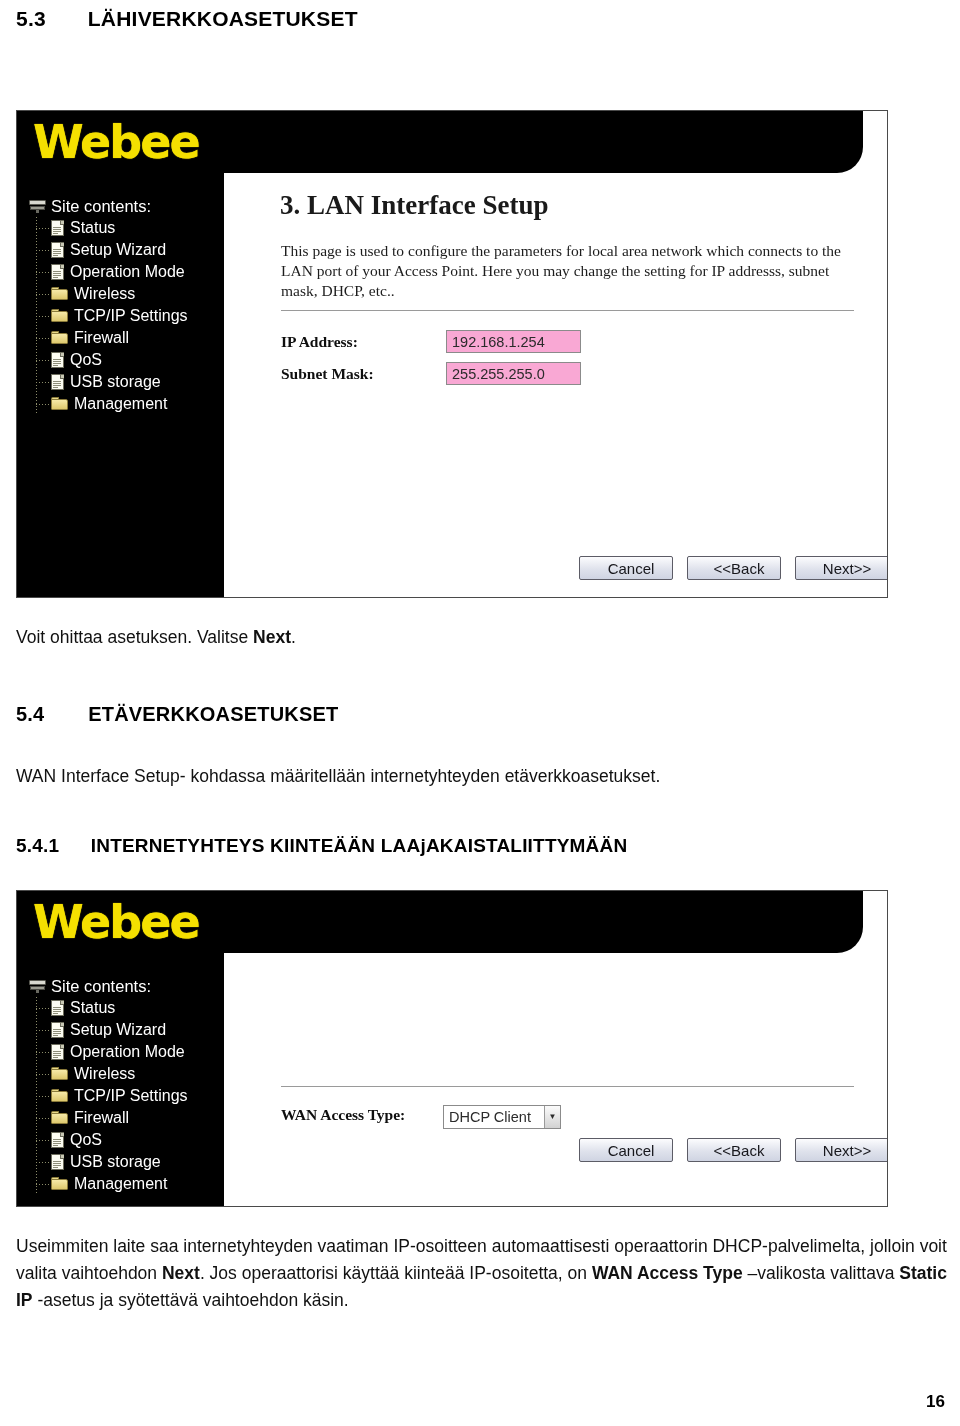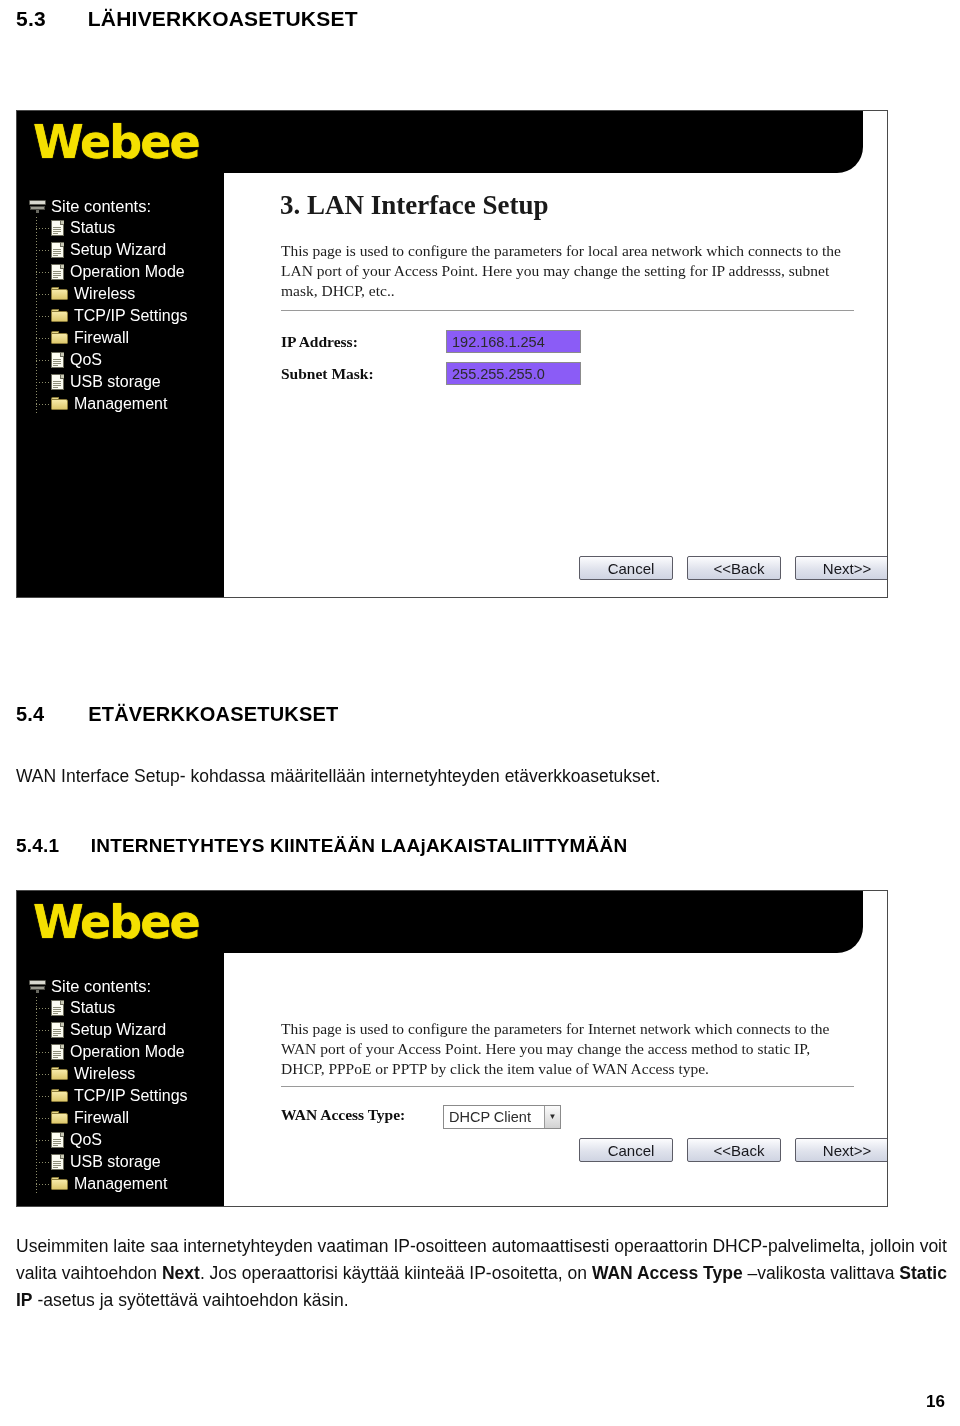--- a/index.html
+++ b/index.html
@@ -162,21 +162,21 @@
     background: #9a9a9a;
   }
   .field-row { position: absolute; display: flex; align-items: center; }
   .field-label {
     font-family: "Liberation Serif", serif;
     font-weight: bold;
     color: #0f0f0f;
     white-space: nowrap;
   }
   .field-input {
-    background: #8b5cf6;
+    background: #f9a8d4;
     border: 1px solid #8b8b8b;
     font-family: "Liberation Sans", sans-serif;
     color: #2b2b2b;
     display: flex; align-items: center;
   }
   .field-select {
     background: #ffffff;
     border: 1px solid #8b8b8b;
     font-family: "Liberation Sans", sans-serif;
     color: #2b2b2b;
@@ -367,20 +367,23 @@
       </div>
 
       <div class="btn-row" style="left:355px; top:383px; gap:14px;">
         <span class="btn" style="width:94px; height:24px; font-size:15px;">Cancel</span>
         <span class="btn" style="width:94px; height:24px; font-size:15px;">&lt;&lt;Back</span>
         <span class="btn" style="width:94px; height:24px; font-size:15px;">Next&gt;&gt;</span>
       </div>
     </div>
   </div>
 
+  <div class="body-par" style="left:8px; top:624px; width:930px;">
+    <span>Voit ohittaa asetuksen. Valitse </span><b>Next</b><span>.</span>
+  </div>
 
   <div class="sec-head" style="left:8px; top:703px; font-size:20px;">
     <span class="sec-num">5.4</span>
     <span class="sec-title" style="margin-left:38px;">ETÄVERKKOASETUKSET</span>
   </div>
 
   <div class="body-par" style="left:8px; top:763px; width:930px;">WAN Interface Setup- kohdassa määritellään internetyhteyden etäverkkoasetukset.</div>
 
   <div class="sec-head" style="left:8px; top:835px; font-size:19px;">
     <span class="sec-num">5.4.1</span>
@@ -499,21 +502,20 @@
               <i class="body"></i>
             </span>
           <span class="tree-label">Management</span>
         </div>
       </div>
     </div>
 
     <div class="panel" style="left:207px; top:62px; width:665px; height:255px;">
 
 
-      <div class="panel-desc" style="left:57px; top:66px; width:570px; font-size:15.5px; line-height:20px;">This page is used to configure the parameters for Internet network which connects to the WAN port of your Access Point. Here you may change the access method to static IP, DHCP, PPPoE or PPTP by click the item value of WAN Access type.</div>
 
       <div class="panel-rule" style="left:57px; top:133px; width:573px;"></div>
 
       <div class="field-row" style="left:57px; top:153px; width:400px;">
         <span class="field-label" style="font-size:15.5px; width:162px;">WAN Access Type:</span>
       </div>
       <div class="field-select" style="left:219px; top:152px; width:118px; height:24px;">
         <span style="font-size:14.5px; padding-left:5px;">DHCP Client</span>
         <span class="select-arrow">▼</span>
       </div>

